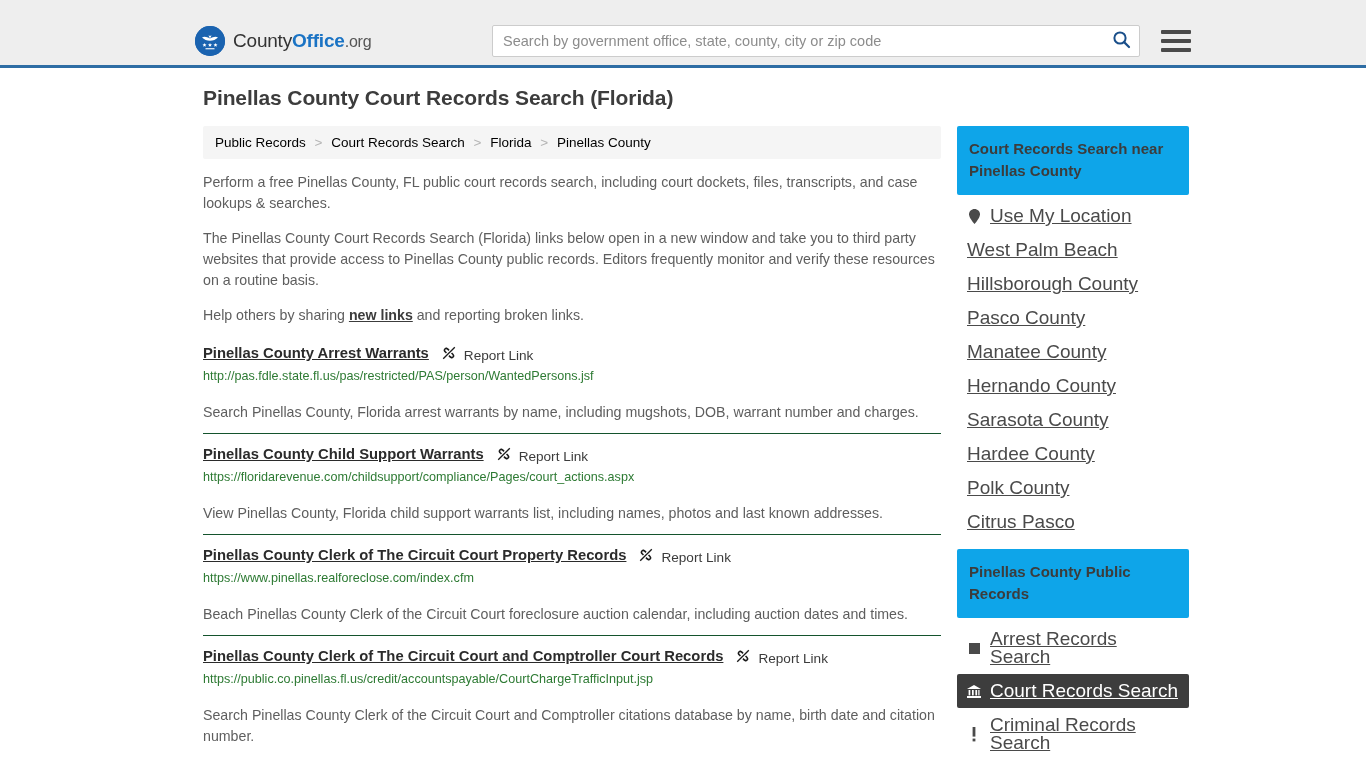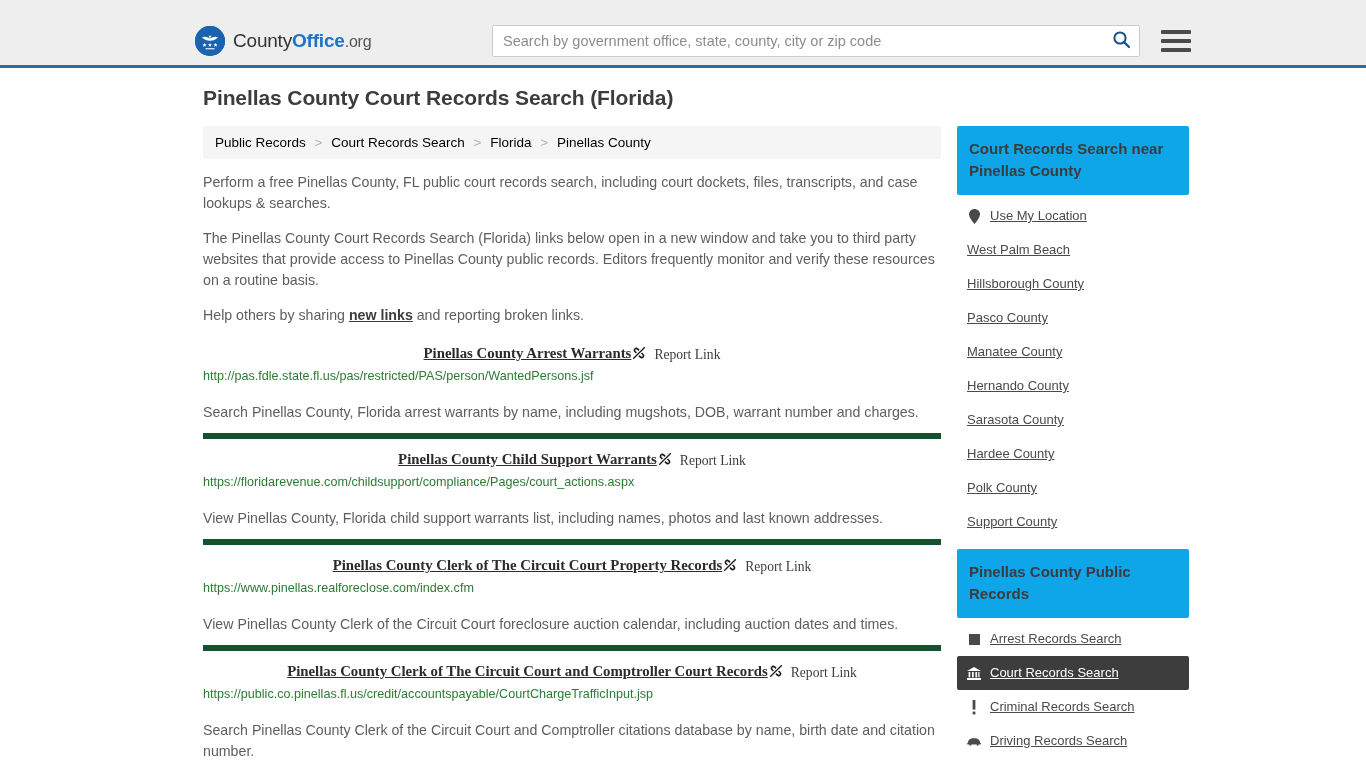--- a/index.html
+++ b/index.html
@@ -161,29 +161,29 @@
   }
   .intro a {
     color: #3c3c3c;
     font-weight: bold;
     text-decoration: underline;
   }
 
   
   .results { margin-top: 6px; }
   .result {
-    border-top: 6px solid #14532d;
+    border-top: 1px solid #14532d;
     padding: 11px 0 10px 0;
   }
   .result:first-child { border-top: none; padding-top: 4px; }
   .result-head {
     display: flex;
     align-items: flex-start;
-    justify-content: center;
-    font-family: Liberation Serif, serif;
+    justify-content: flex-start;
+    gap: 12px;
   }
   .result-title {
     font-size: 14.8px;
     font-weight: bold;
     color: #2b2b2b;
     text-decoration: underline;
     line-height: 19px;
     cursor: pointer;
   }
   .report-link {
@@ -227,21 +227,21 @@
   }
   .side-list { padding: 4px 0 0 0; margin: 0; list-style: none; }
   .side-item {
     display: flex;
     align-items: center;
     gap: 9px;
     padding: 8px 10px;
     border-radius: 2px;
   }
   .side-item a {
-    font-size: 13px;
+    font-size: 19px;
     color: #4a4a4a;
     text-decoration: underline;
     line-height: 18px;
   }
   .side-item.active { background: #3d3d3d; }
   .side-item.active a { color: #ffffff; }
   .side-icon {
     width: 14px;
     flex: 0 0 14px;
     display: flex;
@@ -369,21 +369,21 @@
                 <svg width="16" height="16" viewBox="0 0 16 16" aria-hidden="true">
                   <path d="M3.4 3.4 c1.6-1.6 3.2-.6 4.2.4 l1 1 -1.1 1.1 -1-1 c-.7-.7-1.5-1-2-.5 -.5.5-.2 1.3.5 2 l1 1 -1.1 1.1 -1-1 C2.8 6.6 1.8 5 3.4 3.4 Z" fill="#1a1a1a"></path>
                   <path d="M12.6 12.6 c-1.6 1.6-3.2.6-4.2-.4 l-1-1 1.1-1.1 1 1 c.7.7 1.5 1 2 .5 .5-.5.2-1.3-.5-2 l-1-1 1.1-1.1 1 1 c1.1 1.1 2.1 2.7 .5 4.1 Z" fill="#1a1a1a"></path>
                   <line x1="2.2" y1="13.8" x2="13.8" y2="2.2" stroke="#1a1a1a" stroke-width="1.3"></line>
                 </svg>
               </span>
               <span class="report-link-label">Report Link</span>
             </a>
           </div>
           <div class="result-url">https://www.pinellas.realforeclose.com/index.cfm</div>
-          <div class="result-desc">View Pinellas County Clerk of the Circuit Court foreclosure auction calendar, including auction dates and times.</div>
+          <div class="result-desc">Beach Pinellas County Clerk of the Circuit Court foreclosure auction calendar, including auction dates and times.</div>
         </div>
 
         <div class="result">
           <div class="result-head">
             <a class="result-title" href="#">Pinellas County Clerk of The Circuit Court and Comptroller Court Records</a>
             <a class="report-link" href="#">
               <span>
                 <svg width="16" height="16" viewBox="0 0 16 16" aria-hidden="true">
                   <path d="M3.4 3.4 c1.6-1.6 3.2-.6 4.2.4 l1 1 -1.1 1.1 -1-1 c-.7-.7-1.5-1-2-.5 -.5.5-.2 1.3.5 2 l1 1 -1.1 1.1 -1-1 C2.8 6.6 1.8 5 3.4 3.4 Z" fill="#1a1a1a"></path>
                   <path d="M12.6 12.6 c-1.6 1.6-3.2.6-4.2-.4 l-1-1 1.1-1.1 1 1 c.7.7 1.5 1 2 .5 .5-.5.2-1.3-.5-2 l-1-1 1.1-1.1 1 1 c1.1 1.1 2.1 2.7 .5 4.1 Z" fill="#1a1a1a"></path>
@@ -431,21 +431,21 @@
           <li class="side-item">
             <a href="#">Sarasota County</a>
           </li>
           <li class="side-item">
             <a href="#">Hardee County</a>
           </li>
           <li class="side-item">
             <a href="#">Polk County</a>
           </li>
           <li class="side-item">
-            <a href="#">Support County</a>
+            <a href="#">Citrus Pasco</a>
           </li>
         </ul>
       </div>
 
       <div class="side-box">
         <div class="side-header">Pinellas County Public Records</div>
         <ul class="side-list">
 
           <li class="side-item">
             <span class="side-icon">

